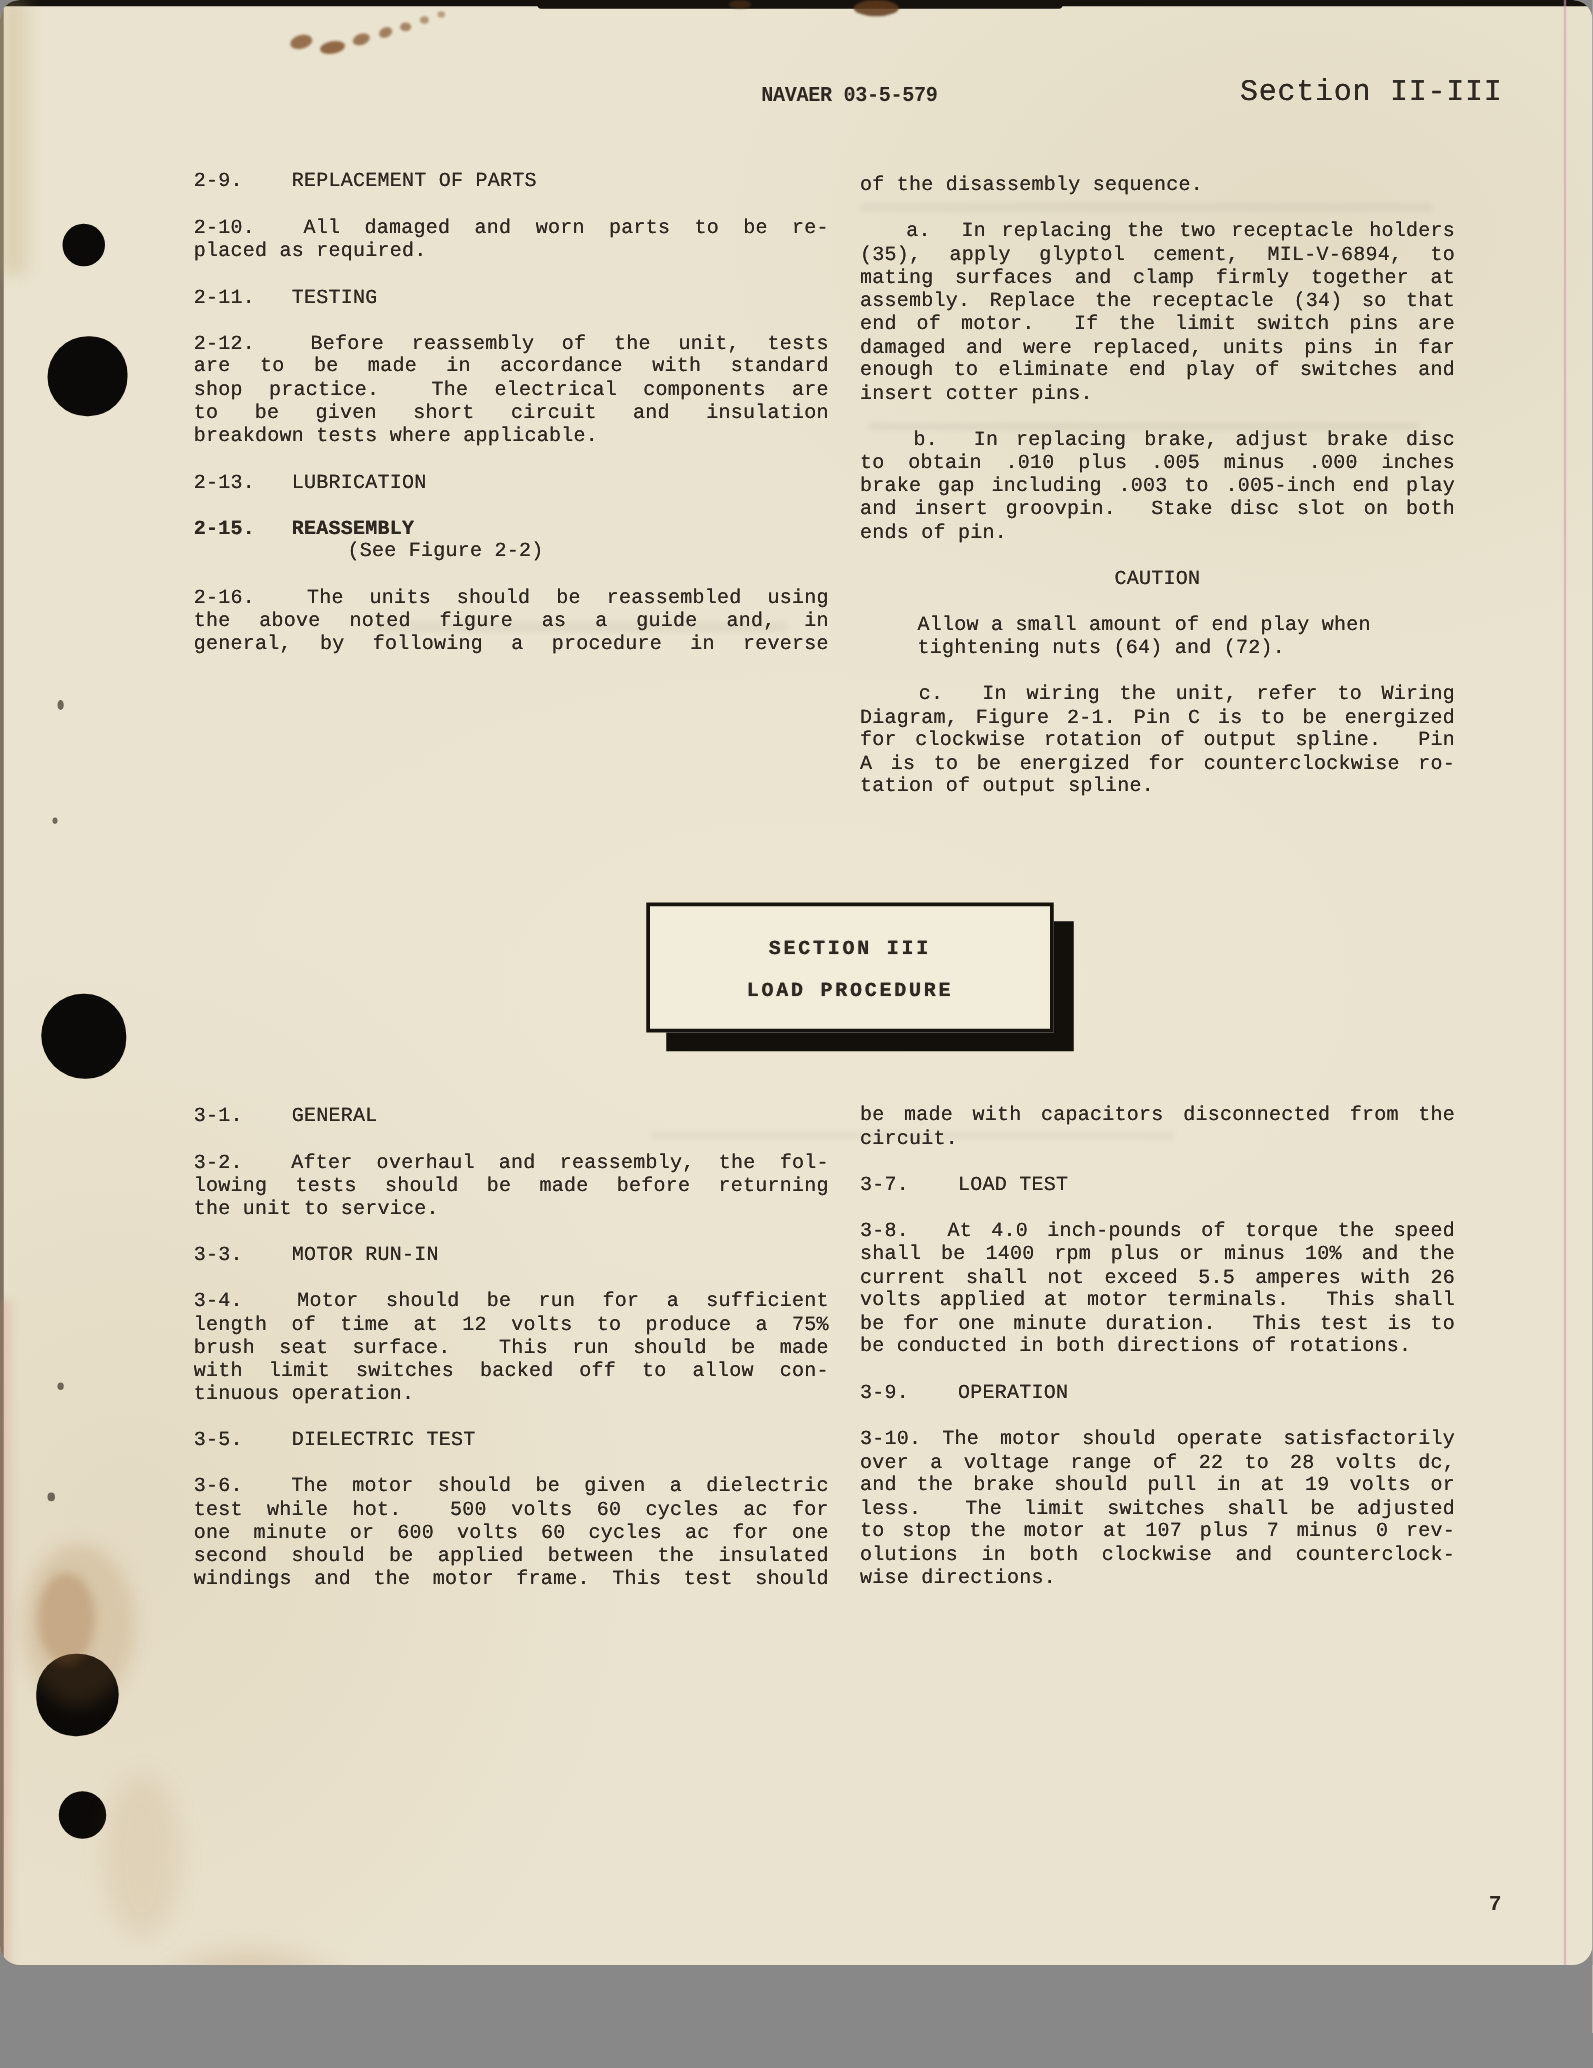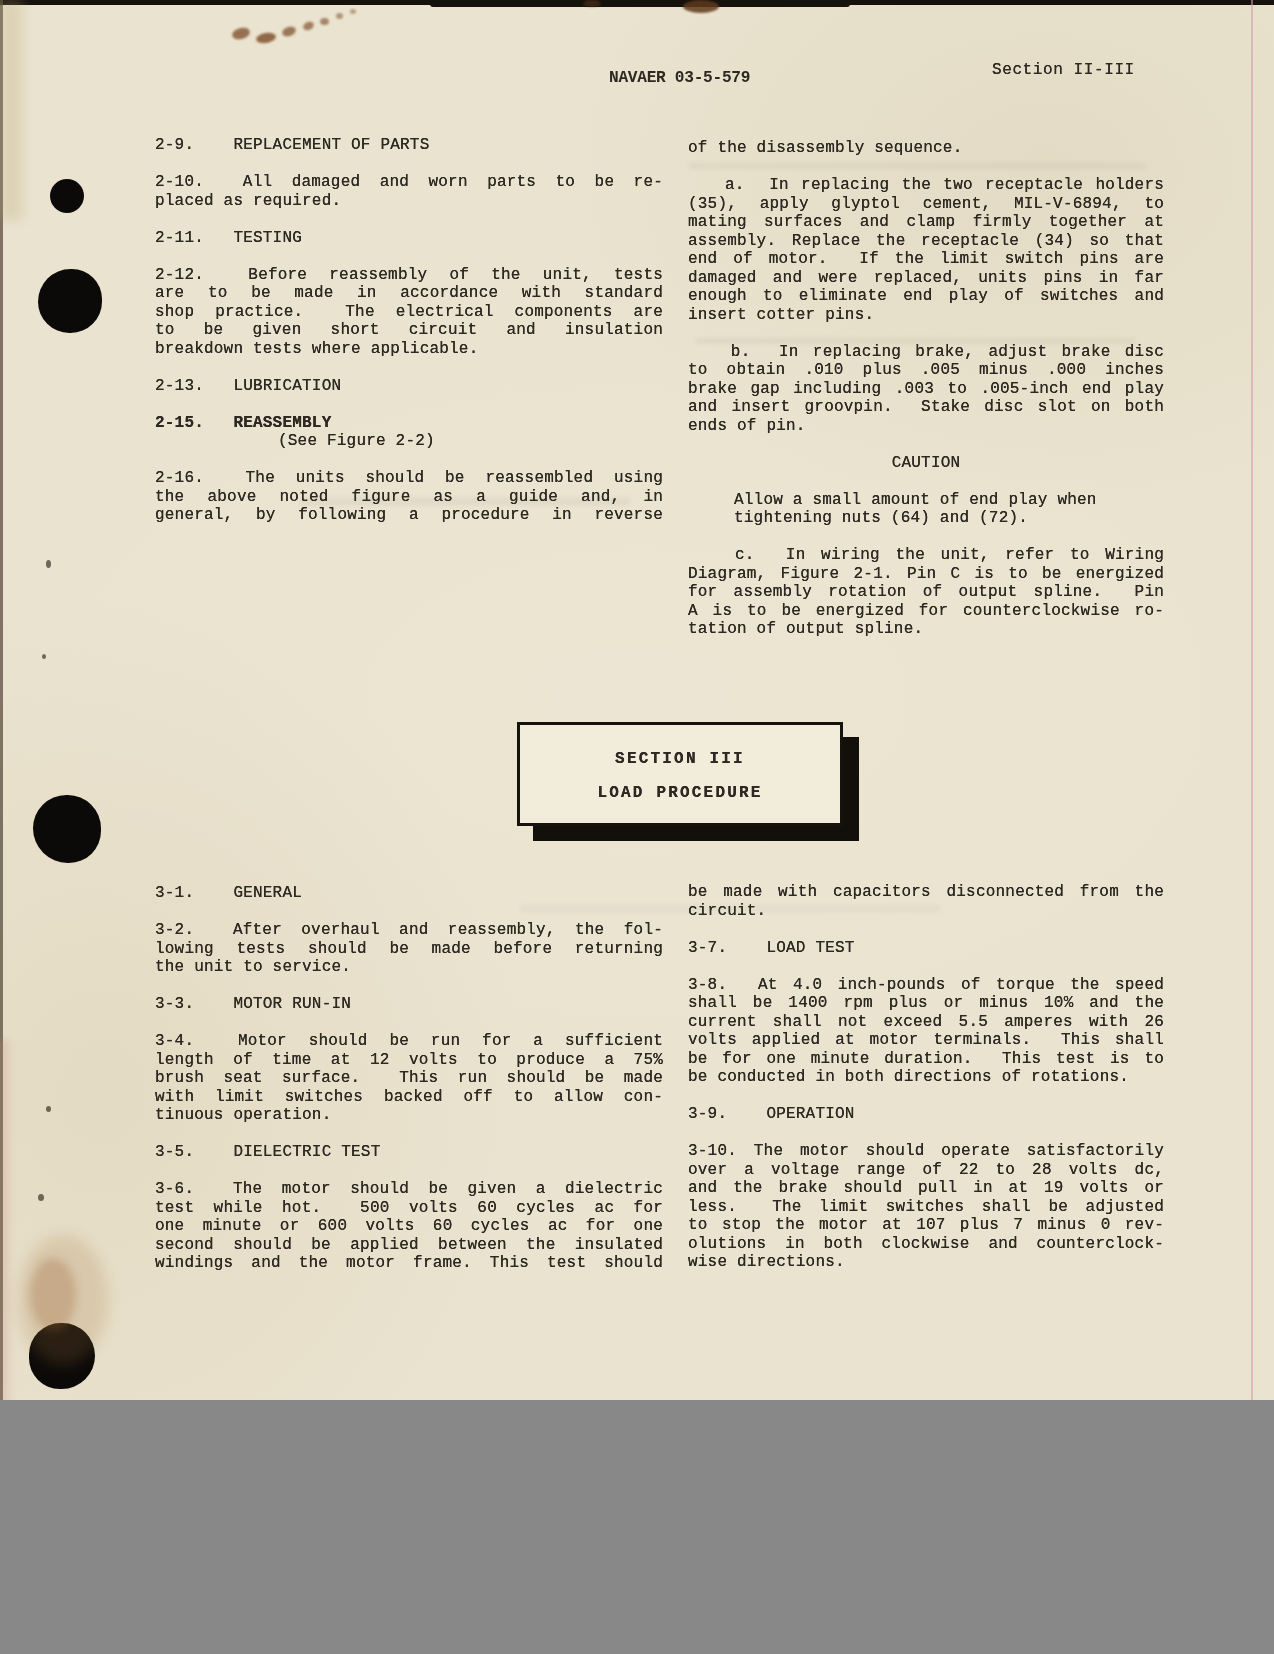--- a/index.html
+++ b/index.html
@@ -1,24 +1,25 @@
 <!DOCTYPE html>
 <html><head>
 <meta charset="utf-8">
 <style>
   html,body { margin:0; padding:0; background:#888; }
   .page {
-    position:relative; width:1274px; height:1400px; overflow:hidden;
+    position:relative; width:1274px; height:1572px; overflow:hidden;
     font-family:"Liberation Mono","DejaVu Sans Mono",monospace;
     color:#2e2822;
     background:
       radial-gradient(ellipse 700px 500px at 82% 12%, rgba(214,204,176,.35), transparent 70%),
       radial-gradient(ellipse 600px 700px at 8% 78%, rgba(214,199,168,.30), transparent 70%),
       radial-gradient(ellipse 900px 500px at 50% 50%, rgba(240,235,220,.25), transparent 75%),
       #eae3cf;
+    border-radius: 16px;
   }
   
   .col { position:absolute; }
   .block { margin-bottom:18.5px; }
   .block.tight { margin-bottom:0;font-weight:bold; }
   .ln {
     font-size:16px; line-height:18.5px; letter-spacing:.2px;
     white-space:pre-wrap;
     text-align:justify; text-align-last:justify;
     text-shadow:0 0 .5px currentColor;
@@ -32,21 +33,21 @@
   .col-tl { left:155px; top:136px; width:508px; }
   .col-tr { left:688px; top:139px; width:476px; }
   .col-bl { left:155px; top:884px; width:508px; }
   .col-br { left:688px; top:883px; width:476px; }
   
   .hdr-left {
     position:absolute; left:609px; top:68px; font-size:17px; font-weight:bold;
     letter-spacing:-.3px; white-space:pre; transform:scaleX(.95); transform-origin:left top;
   }
   .hdr-right {
-    position:absolute; left:992px; top:61px; font-size:16px; letter-spacing:.6px;
+    position:absolute; left:992px; top:61px; font-size:24px; letter-spacing:.6px;
     white-space:pre; text-shadow:0 0 .5px currentColor;
   }
   .page-num { position:absolute; left:1191px; top:1515px; font-size:17px; font-weight:bold; }
   
   .section-box {
     position:absolute; left:517px; top:722px; width:326px; height:104px;
     box-sizing:border-box; background:#f2ecda; border:3px solid #16120d;
     box-shadow:16px 15px 0 0 #130f0b; text-align:center;
   }
   .section-box .bt { font-size:16px; letter-spacing:2.2px; text-shadow:0 0 .6px currentColor;font-weight:bold; }
@@ -198,21 +199,21 @@
     <div class="block center">
         <div class="ln last">CAUTION</div>
       </div>
     <div class="block cindent">
         <div class="ln">Allow a small amount of end play when</div>
         <div class="ln last">tightening nuts (64) and (72).</div>
       </div>
     <div class="block">
         <div class="ln">   c.  In wiring the unit, refer to Wiring</div>
         <div class="ln">Diagram, Figure 2-1. Pin C is to be energized</div>
-        <div class="ln">for assembly rotation of output spline.  Pin</div>
+        <div class="ln">for clockwise rotation of output spline.  Pin</div>
         <div class="ln">A is to be energized for counterclockwise ro-</div>
         <div class="ln last">tation of output spline.</div>
       </div>
   </div>
 
   <div class="section-box">
     <div class="bt bt1">SECTION III</div>
     <div class="bt bt2">LOAD PROCEDURE</div>
   </div>
 

